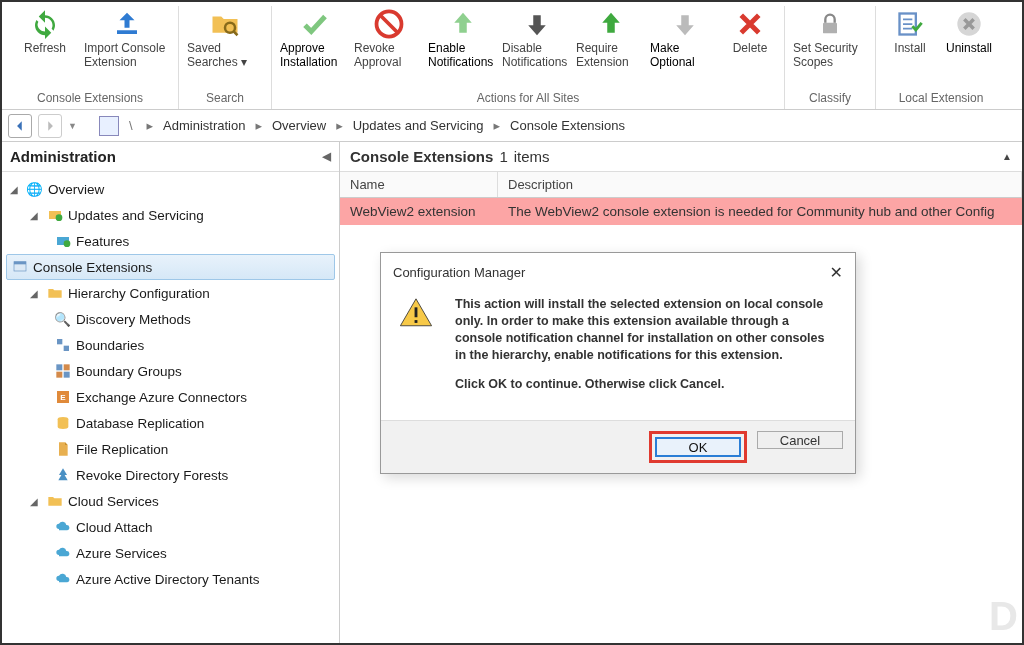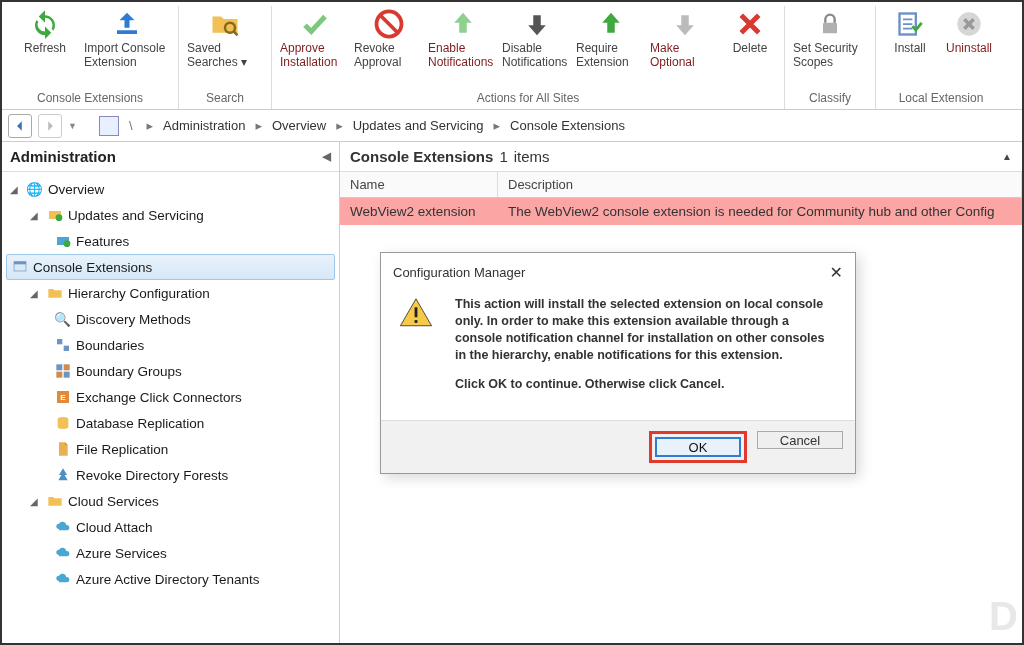--- a/index.html
+++ b/index.html
@@ -42,21 +42,21 @@
     display: flex; flex-direction: column; align-items: center;
     justify-content: flex-start;
     width: 74px;
     padding: 2px 2px;
     text-align: left;
     font-size: 12px;
     line-height: 1.15;
     color: #444;
     cursor: default;
   }
-  .ribbon-btn.disabled { color: #7f1d1d; }
+  .ribbon-btn.disabled { color: #000000; }
   .ribbon-btn .ico { width: 32px; height: 32px; display:flex;align-items:center;justify-content:center; margin-bottom:2px;}
   .ribbon-btn .lab { min-height: 30px; display:flex;align-items:flex-start;justify-content:center;}
   .ribbon-group-label {
     font-size: 12px; color: #666; padding: 2px 0 4px 0;
   }
   
   .breadcrumb-bar {
     height: 32px;
     display: flex; align-items: center;
     border-bottom: 1px solid #ccc;
@@ -448,21 +448,21 @@
         </span>
         <span>Boundary Groups</span>
       </div>
       <div class="tree-item indent-2">
         <span class="tree-icon">
           <svg width="16" height="16" viewBox="0 0 24 24">
                 <rect x="3" y="3" width="18" height="18" fill="#e08a3a"></rect>
                 <text x="12" y="17" text-anchor="middle" fill="#fff" font-size="12" font-weight="bold">E</text>
               </svg>
         </span>
-        <span>Exchange Click Connectors</span>
+        <span>Exchange Azure Connectors</span>
       </div>
       <div class="tree-item indent-2">
         <span class="tree-icon">
           <svg width="16" height="16" viewBox="0 0 24 24">
                 <ellipse cx="12" cy="6" rx="8" ry="3" fill="#f2c055"></ellipse>
                 <path d="M4 6v12c0 1.7 3.6 3 8 3s8-1.3 8-3V6" fill="#f2c055"></path>
               </svg>
         </span>
         <span>Database Replication</span>
       </div>

